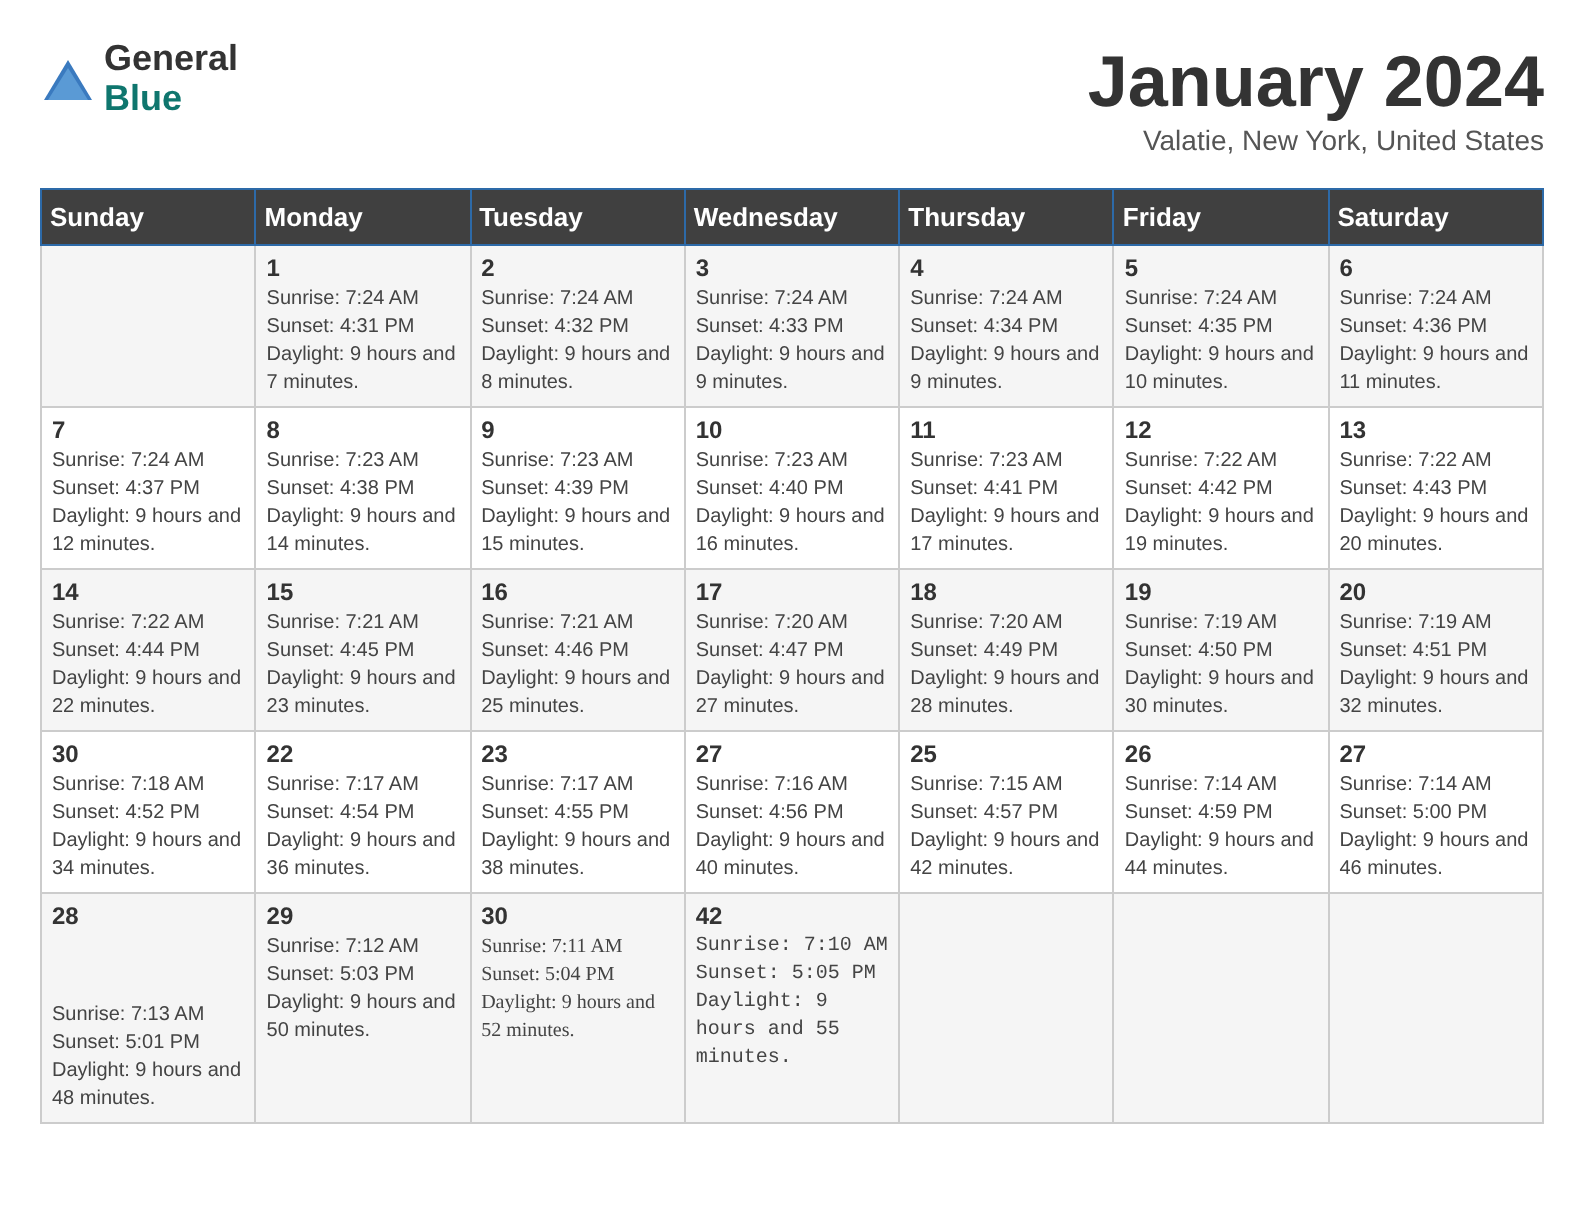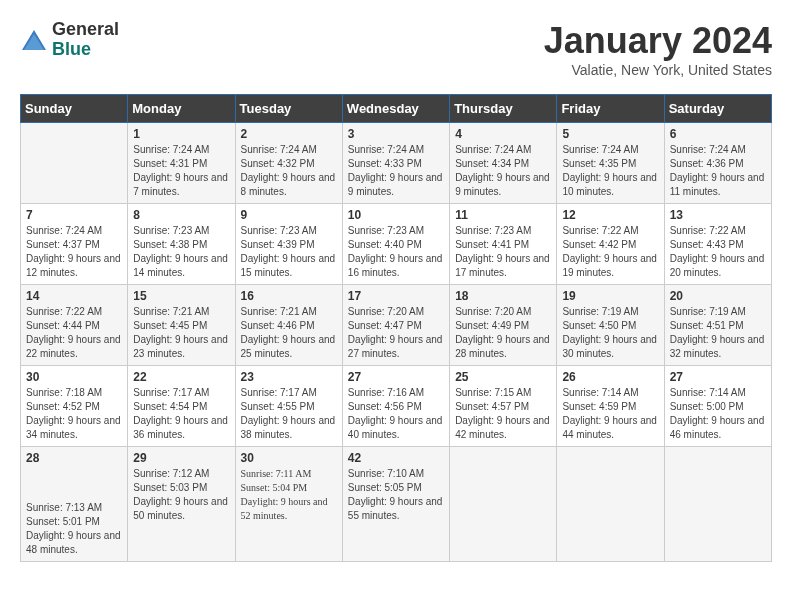--- a/index.html
+++ b/index.html
@@ -313,21 +313,21 @@
 Daylight: 9 hours and 50 minutes.</div>
         </td>
         <td>
           <span class="day-number">30</span>
           <div class="day-info" style="white-space: pre-line; font-family: Liberation Serif, serif;">Sunrise: 7:11 AM
 Sunset: 5:04 PM
 Daylight: 9 hours and 52 minutes.</div>
         </td>
         <td>
           <span class="day-number">42</span>
-          <div class="day-info" style="white-space: pre-line;">Sunrise: 7:10 AM
+          <div class="day-info" style="white-space: pre-line; font-family: Liberation Mono, monospace;">Sunrise: 7:10 AM
 Sunset: 5:05 PM
 Daylight: 9 hours and 55 minutes.</div>
         </td>
         <td class="empty-cell"></td>
         <td class="empty-cell"></td>
         <td class="empty-cell"></td>
       </tr>
     </tbody>
 </table>
 

